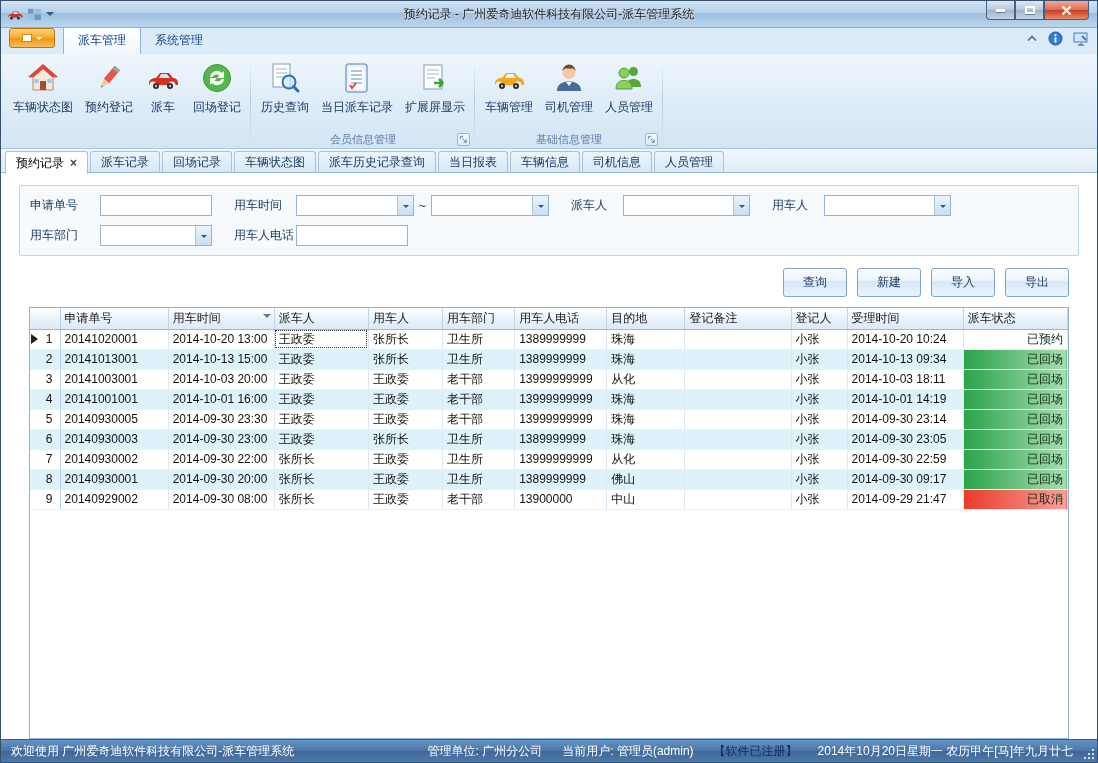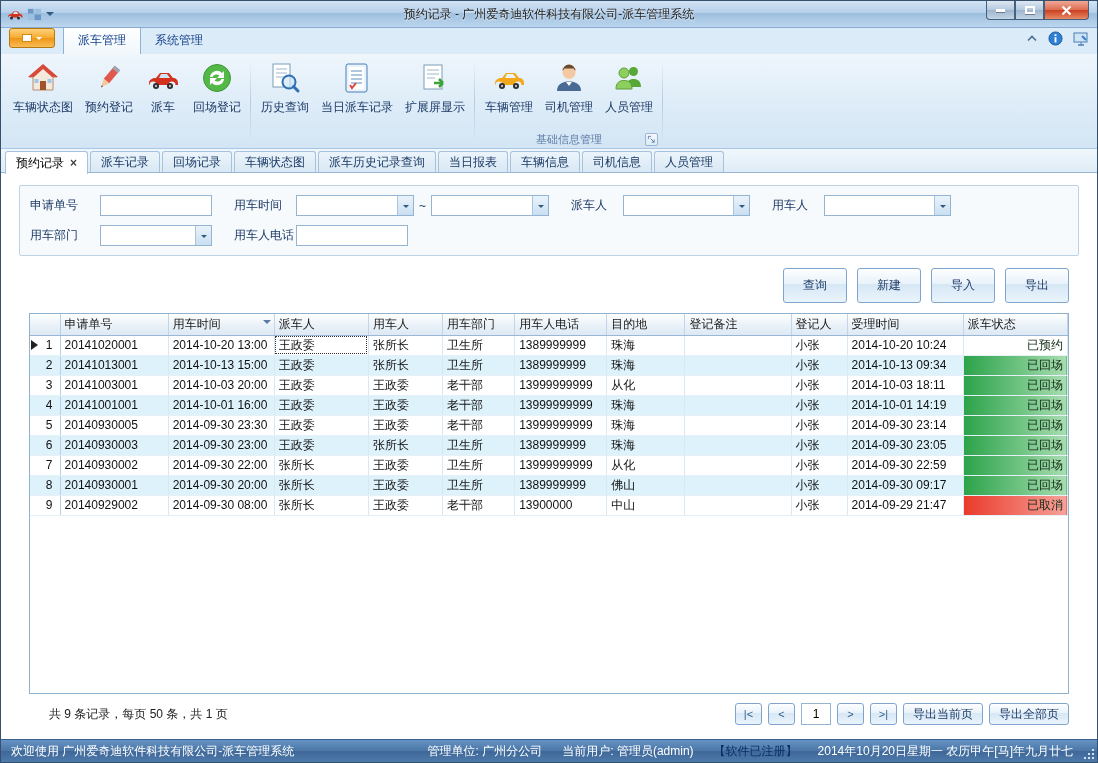--- a/index.html
+++ b/index.html
@@ -57,21 +57,21 @@
 .flabel{font-size:12px;color:#1d3a66;white-space:nowrap;}
 .w70{width:70px;} .w62{width:62px;} .w52{width:52px;} .ml22{margin-left:22px;}
 .tbox{width:112px;height:21px;border:1px solid #94b4d2;background:#fff;font-size:12px;padding:0 4px;outline:none;}
 .combo{width:118px;height:21px;border:1px solid #94b4d2;background:#fff;display:flex;}
 .combo input{flex:1;min-width:0;border:none;outline:none;font-size:12px;padding:0 3px;background:transparent;}
 .combo-btn{width:16px;background:linear-gradient(#eaf3fb,#c9dff2);border-left:1px solid #a9c4dd;display:flex;align-items:center;justify-content:center;}
 .combo-btn::after{content:'';width:0;height:0;border:3.5px solid transparent;border-top-color:#33587e;margin-top:4px;}
 .tilde{font-size:12px;color:#1d3a66;margin:0 5px;}
 
 .actions{display:flex;justify-content:flex-end;gap:10px;margin:12px 10px 10px 0;flex:0 0 auto;}
-.btn{min-width:64px;height:35px;border:1px solid #7fa5cc;border-radius:3px;color:#1d3a66;font-size:12px;
+.btn{min-width:64px;height:29px;border:1px solid #7fa5cc;border-radius:3px;color:#1d3a66;font-size:12px;
   background:linear-gradient(#fdfeff,#e9f2fa 45%,#d6e7f5 46%,#eaf4fc);display:flex;align-items:center;justify-content:center;padding:0 10px;}
 
 
 .gridwrap{flex:1;border:1px solid #8fb2d0;margin:0 10px;background:#fff;overflow:hidden;}
 table{border-collapse:collapse;table-layout:fixed;width:100%;font-size:12px;}
 th{height:21px;background:linear-gradient(#ffffff,#e9f1f8 55%,#dde9f4);border-right:1px solid #c3d5e7;border-bottom:1px solid #9ab8d5;
   font-weight:normal;text-align:left;padding:0 4px;color:#1a1a1a;white-space:nowrap;overflow:hidden;position:relative;}
 td{height:20px;border-right:1px solid #d9e8f2;border-bottom:1px solid #e6f0f7;padding:0 4px;white-space:nowrap;overflow:hidden;color:#111;}
 tr.even td{background:#ddf2fb;}
 td.ind,th.ind{border-right:1px solid #b9cfe4;padding:0;}
@@ -263,20 +263,29 @@
               <svg viewBox="0 0 32 32">
                 <rect x="5" y="3" width="18" height="24" fill="#fff" stroke="#7d9db8"></rect>
                 <line x1="8" y1="8" x2="20" y2="8" stroke="#9db8cc"></line>
                 <line x1="8" y1="12" x2="20" y2="12" stroke="#9db8cc"></line>
                 <line x1="8" y1="16" x2="16" y2="16" stroke="#9db8cc"></line>
                 <path d="M15 21h9m0 0l-4-4m4 4l-4 4" stroke="#3aa43a" stroke-width="2.5" fill="none"></path>
               </svg>
             </div>
             <div class="rlb">扩展屏显示</div>
           </div>
+        </div>
+        <div class="rcap">
+          <span>会员信息管理</span>
+          <span class="rlaunch">
+            <svg viewBox="0 0 10 10" width="9" height="9">
+              <path d="M1.5 1.5h3M1.5 1.5v3" stroke="#5d7ca6" fill="none"></path>
+              <path d="M4 4l4 4M8 5v3H5" stroke="#5d7ca6" fill="none"></path>
+            </svg>
+          </span>
         </div>
       </div>
       <div class="rgroup">
         <div class="ricons">
           <div class="rbtn">
             <div class="ric">
               <svg viewBox="0 0 32 32">
                 <path d="M2 21c0-3 3-5 7-5l4-5h9l4 5c3 0 5 2 5 5v2h-2.5a3.5 3.5 0 0 0-7 0h-12a3.5 3.5 0 0 0-7 0H2z" fill="#f2a81d"></path>
                 <path d="M14 12h6l3 4h-11z" fill="#e8f4fc"></path>
                 <circle cx="9" cy="24" r="3" fill="#2b2b2b"></circle>
@@ -591,32 +600,20 @@
               <td>中山</td>
               <td></td>
               <td>小张</td>
               <td>2014-09-29 21:47</td>
               <td class="status" style="background: linear-gradient(90deg, rgb(234, 58, 43), rgb(246, 161, 153));">已取消</td>
             </tr>
           </tbody>
       </table>
     </div>
 
-    <div class="pager">
-      <span class="pager-summary">共 9 条记录，每页 50 条，共 1 页</span>
-      <div class="pager-right">
-        <div class="pbtn">|&lt;</div>
-        <div class="pbtn">&lt;</div>
-        <input class="pinput" value="1" style="">
-        <div class="pbtn">&gt;</div>
-        <div class="pbtn">&gt;|</div>
-        <div class="pbtn wide">导出当前页</div>
-        <div class="pbtn wide">导出全部页</div>
-      </div>
-    </div>
 
   </div>
 
   <div class="statusbar">
     <span>欢迎使用 广州爱奇迪软件科技有限公司-派车管理系统</span>
     <div class="sb-right">
       <span>管理单位: 广州分公司</span>
       <span>当前用户: 管理员(admin)</span>
       <span class="sb-license">【软件已注册】</span>
       <span>2014年10月20日星期一 农历甲午[马]年九月廿七</span>

